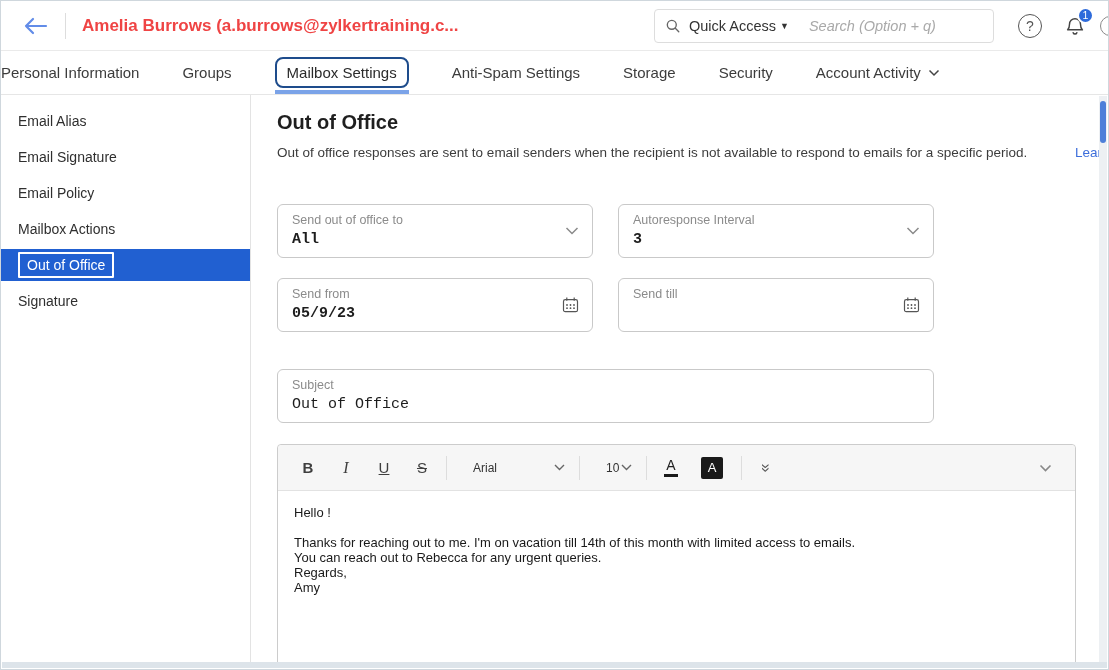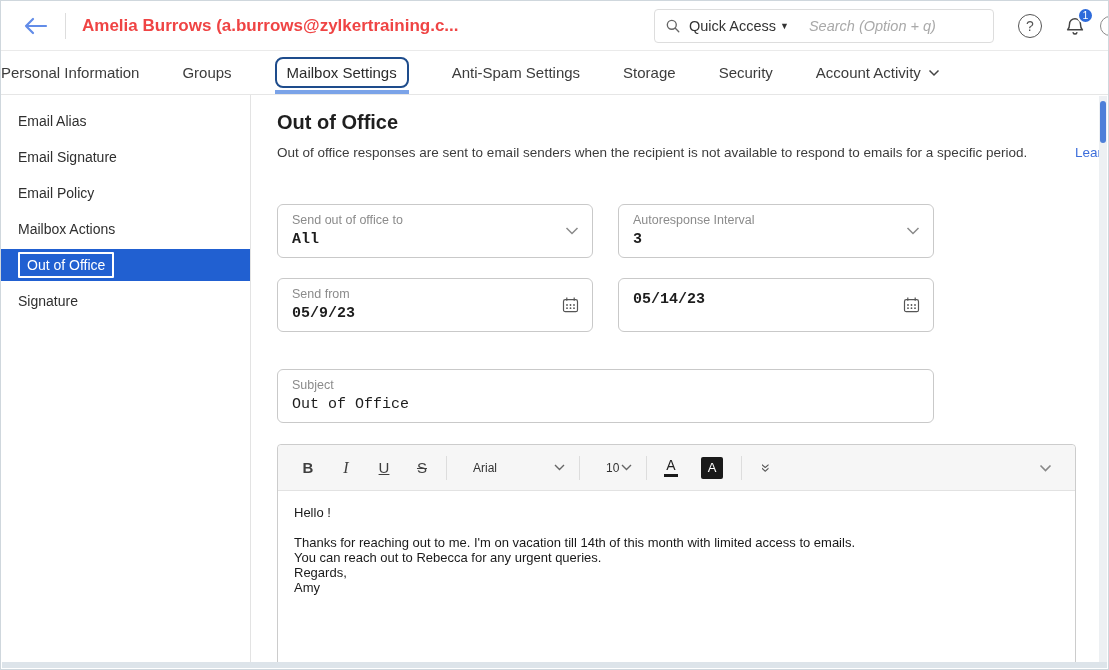--- a/index.html
+++ b/index.html
@@ -294,21 +294,21 @@
               <circle cx="8.5" cy="8.5" r=".9"></circle>
               <circle cx="12" cy="8.5" r=".9"></circle>
               <circle cx="5" cy="11.7" r=".9"></circle>
               <circle cx="8.5" cy="11.7" r=".9"></circle>
               <circle cx="12" cy="11.7" r=".9"></circle>
             </g>
           </svg>
       </span>
     </div>
     <div class="field">
-      <div class="field-value">05/14/23</div>
+      <div class="field-label">Send till</div>
       <span class="field-icon">
         <svg width="17" height="17" viewBox="0 0 17 17" fill="none" stroke="#555" stroke-width="1.2">
             <rect x="1.5" y="3.2" width="14" height="12" rx="1.8"></rect>
             <line x1="4.8" y1="1" x2="4.8" y2="4.3"></line>
             <line x1="12.2" y1="1" x2="12.2" y2="4.3"></line>
             <g stroke="none" fill="#555">
               <circle cx="5" cy="8.5" r=".9"></circle>
               <circle cx="8.5" cy="8.5" r=".9"></circle>
               <circle cx="12" cy="8.5" r=".9"></circle>
               <circle cx="5" cy="11.7" r=".9"></circle>

